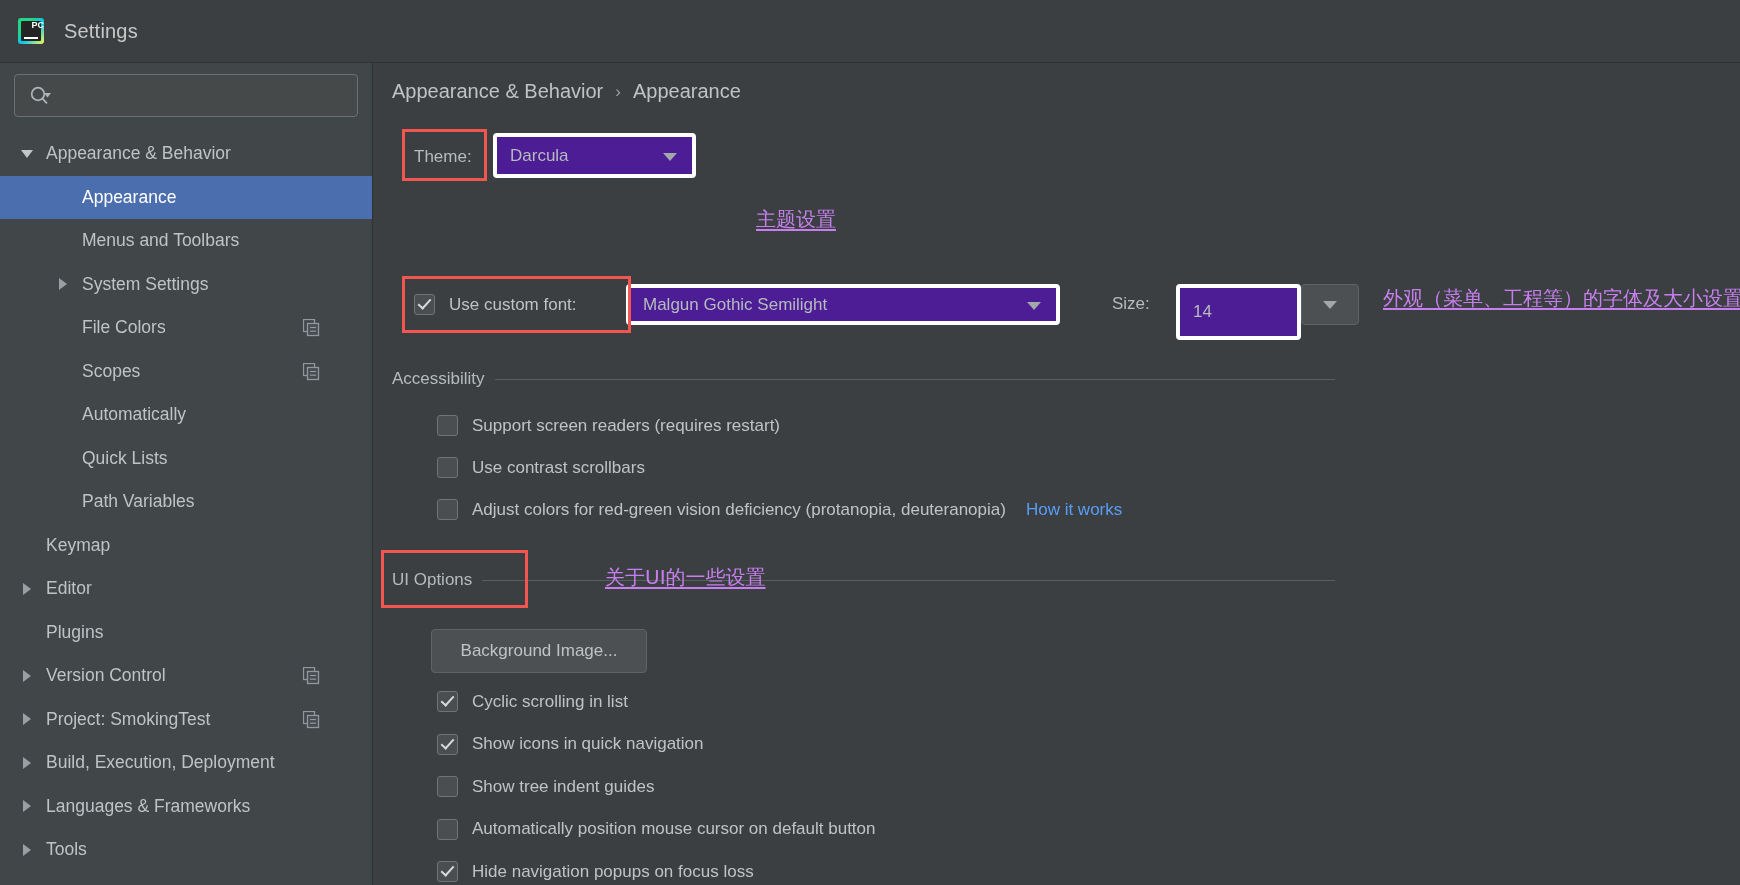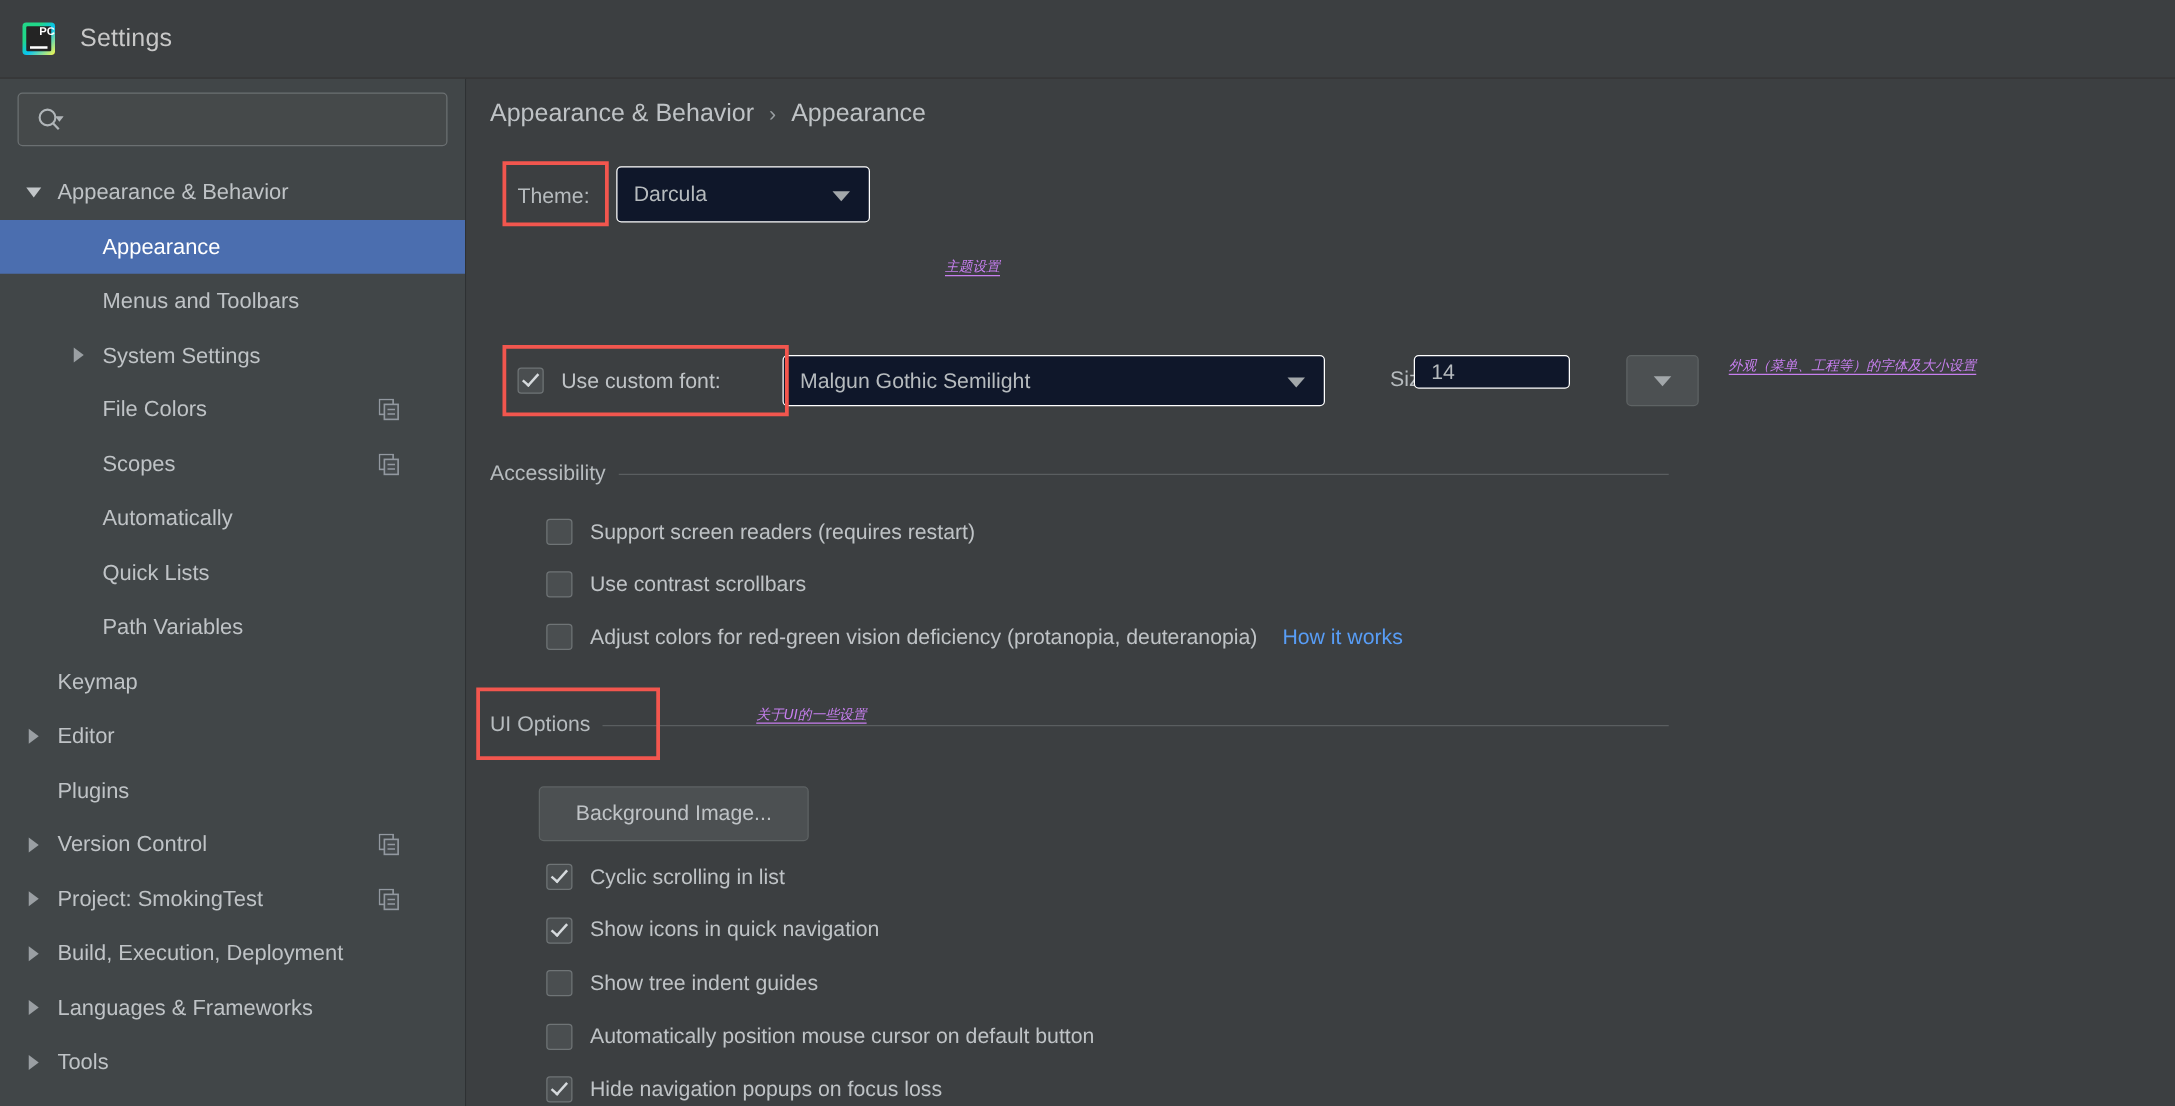--- a/index.html
+++ b/index.html
@@ -159,22 +159,22 @@
     font-size: 20px;
     color: #bfc3c6;
     display: flex;
     align-items: center;
     gap: 12px;
   }
   #breadcrumb .sep { color: #9a9fa3; font-size: 17px; }
 
   
   .combo {
-    background: #0f172a;
-    border: 1px solid #ffffff;
+    background: #4c1d95;
+    border: 4px solid #ffffff;
     border-radius: 4px;
     box-sizing: border-box;
     display: flex;
     align-items: center;
     color: #b6bbbe;
     font-size: 17px;
     padding-left: 13px;
     position: relative;
   }
   .combo .arrow {
@@ -204,26 +204,25 @@
   .redbox {
     position: absolute;
     border: 3px solid #f2564e;
     box-sizing: border-box;
     pointer-events: none;
   }
   
   .zh {
     position: absolute;
     color: #c77fef;
-    font-size: 11px;
+    font-size: 20px;
     font-family: "DejaVu Sans", sans-serif;
     text-decoration: underline;
     text-underline-offset: 3px;
     white-space: nowrap;
-    font-style: italic;
   }
 
   
   .section {
     position: absolute;
     display: flex;
     align-items: center;
     gap: 10px;
   }
   .section .stitle { color: #b6bbbe; font-size: 17px; white-space: nowrap; }
@@ -402,21 +401,21 @@
 
   <div class="cbrow" style="left:41px;top:231px;">
     <span class="cbox checked"></span>
     <span>Use custom font:</span>
   </div>
   <div class="combo" style="position:absolute;left:253px;top:221px;width:434px;height:41px;">
     <span>Malgun Gothic Semilight</span>
     <span class="arrow"></span>
   </div>
   <div class="lbl-static" style="position:absolute;left:739px;top:231px;">Size:</div>
-  <div class="combo" style="position:absolute;left:758px;top:221px;width:125px;height:27px;">
+  <div class="combo" style="position:absolute;left:803px;top:221px;width:125px;height:56px;">
     <span>14</span>
   </div>
   <div class="btn3d" style="position:absolute;left:928px;top:221px;width:58px;height:41px;">
     <span style="display:block;width:0;height:0;border-top:8px solid #a2a7aa;border-left:7px solid transparent;border-right:7px solid transparent;"></span>
   </div>
   <div class="redbox" style="left:29px;top:213px;width:229px;height:57px;"></div>
   <div class="zh" style="left:1010px;top:222px;">外观（菜单、工程等）的字体及大小设置</div>
 
   <div class="section" style="left:19px;top:306px;width:943px;">
     <span class="stitle">Accessibility</span>

